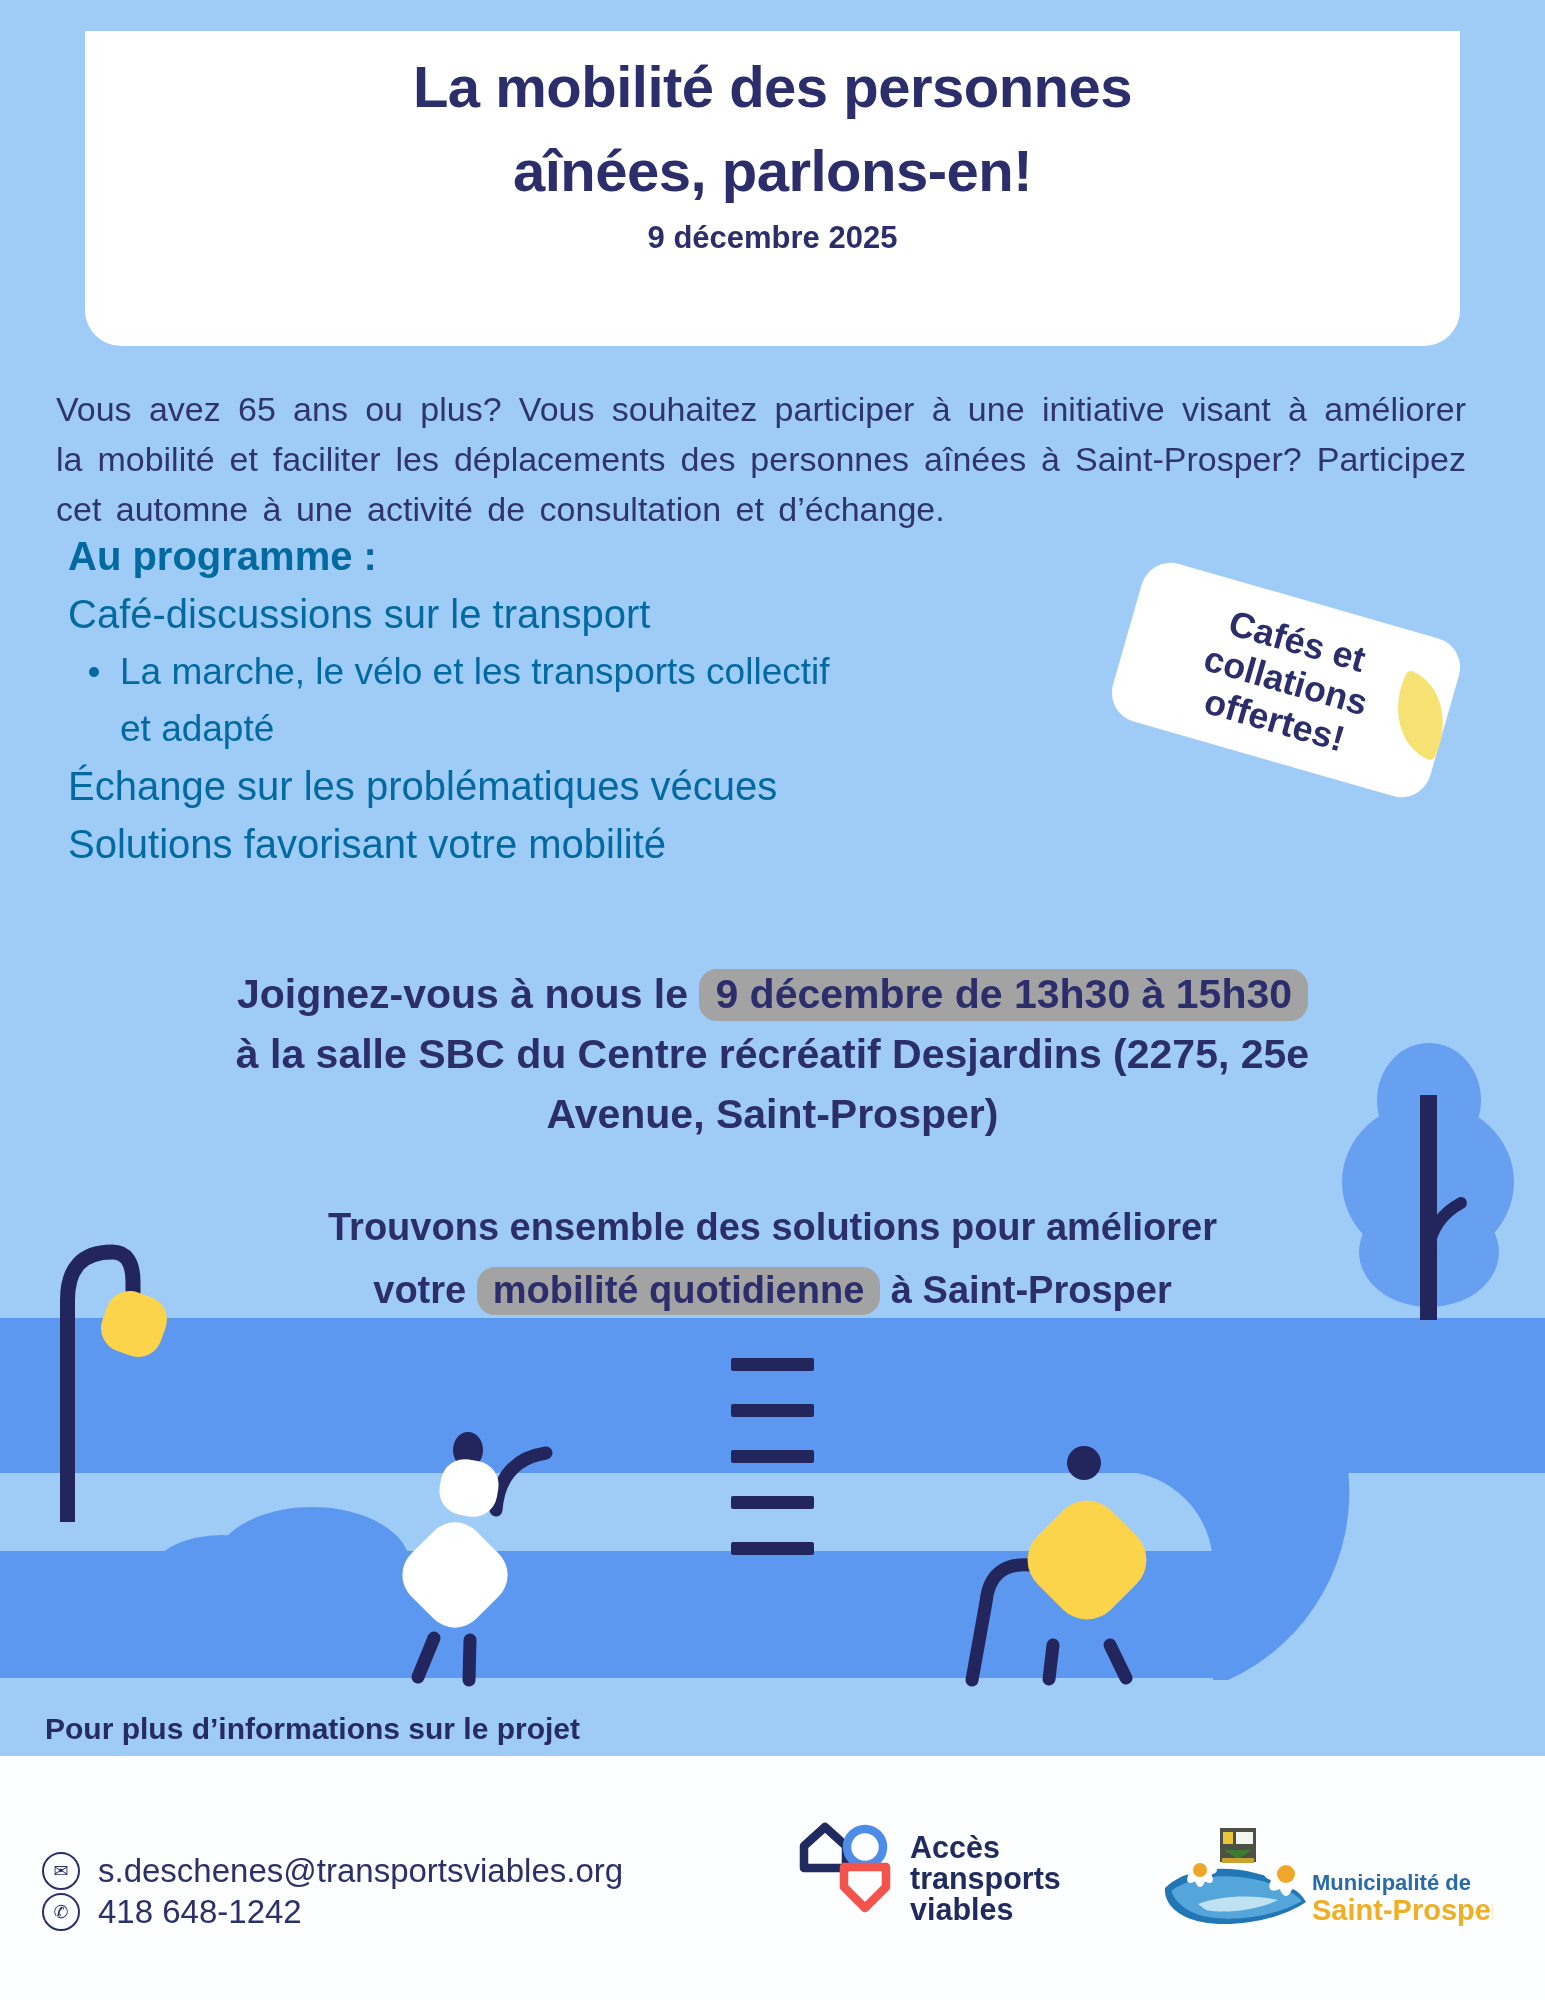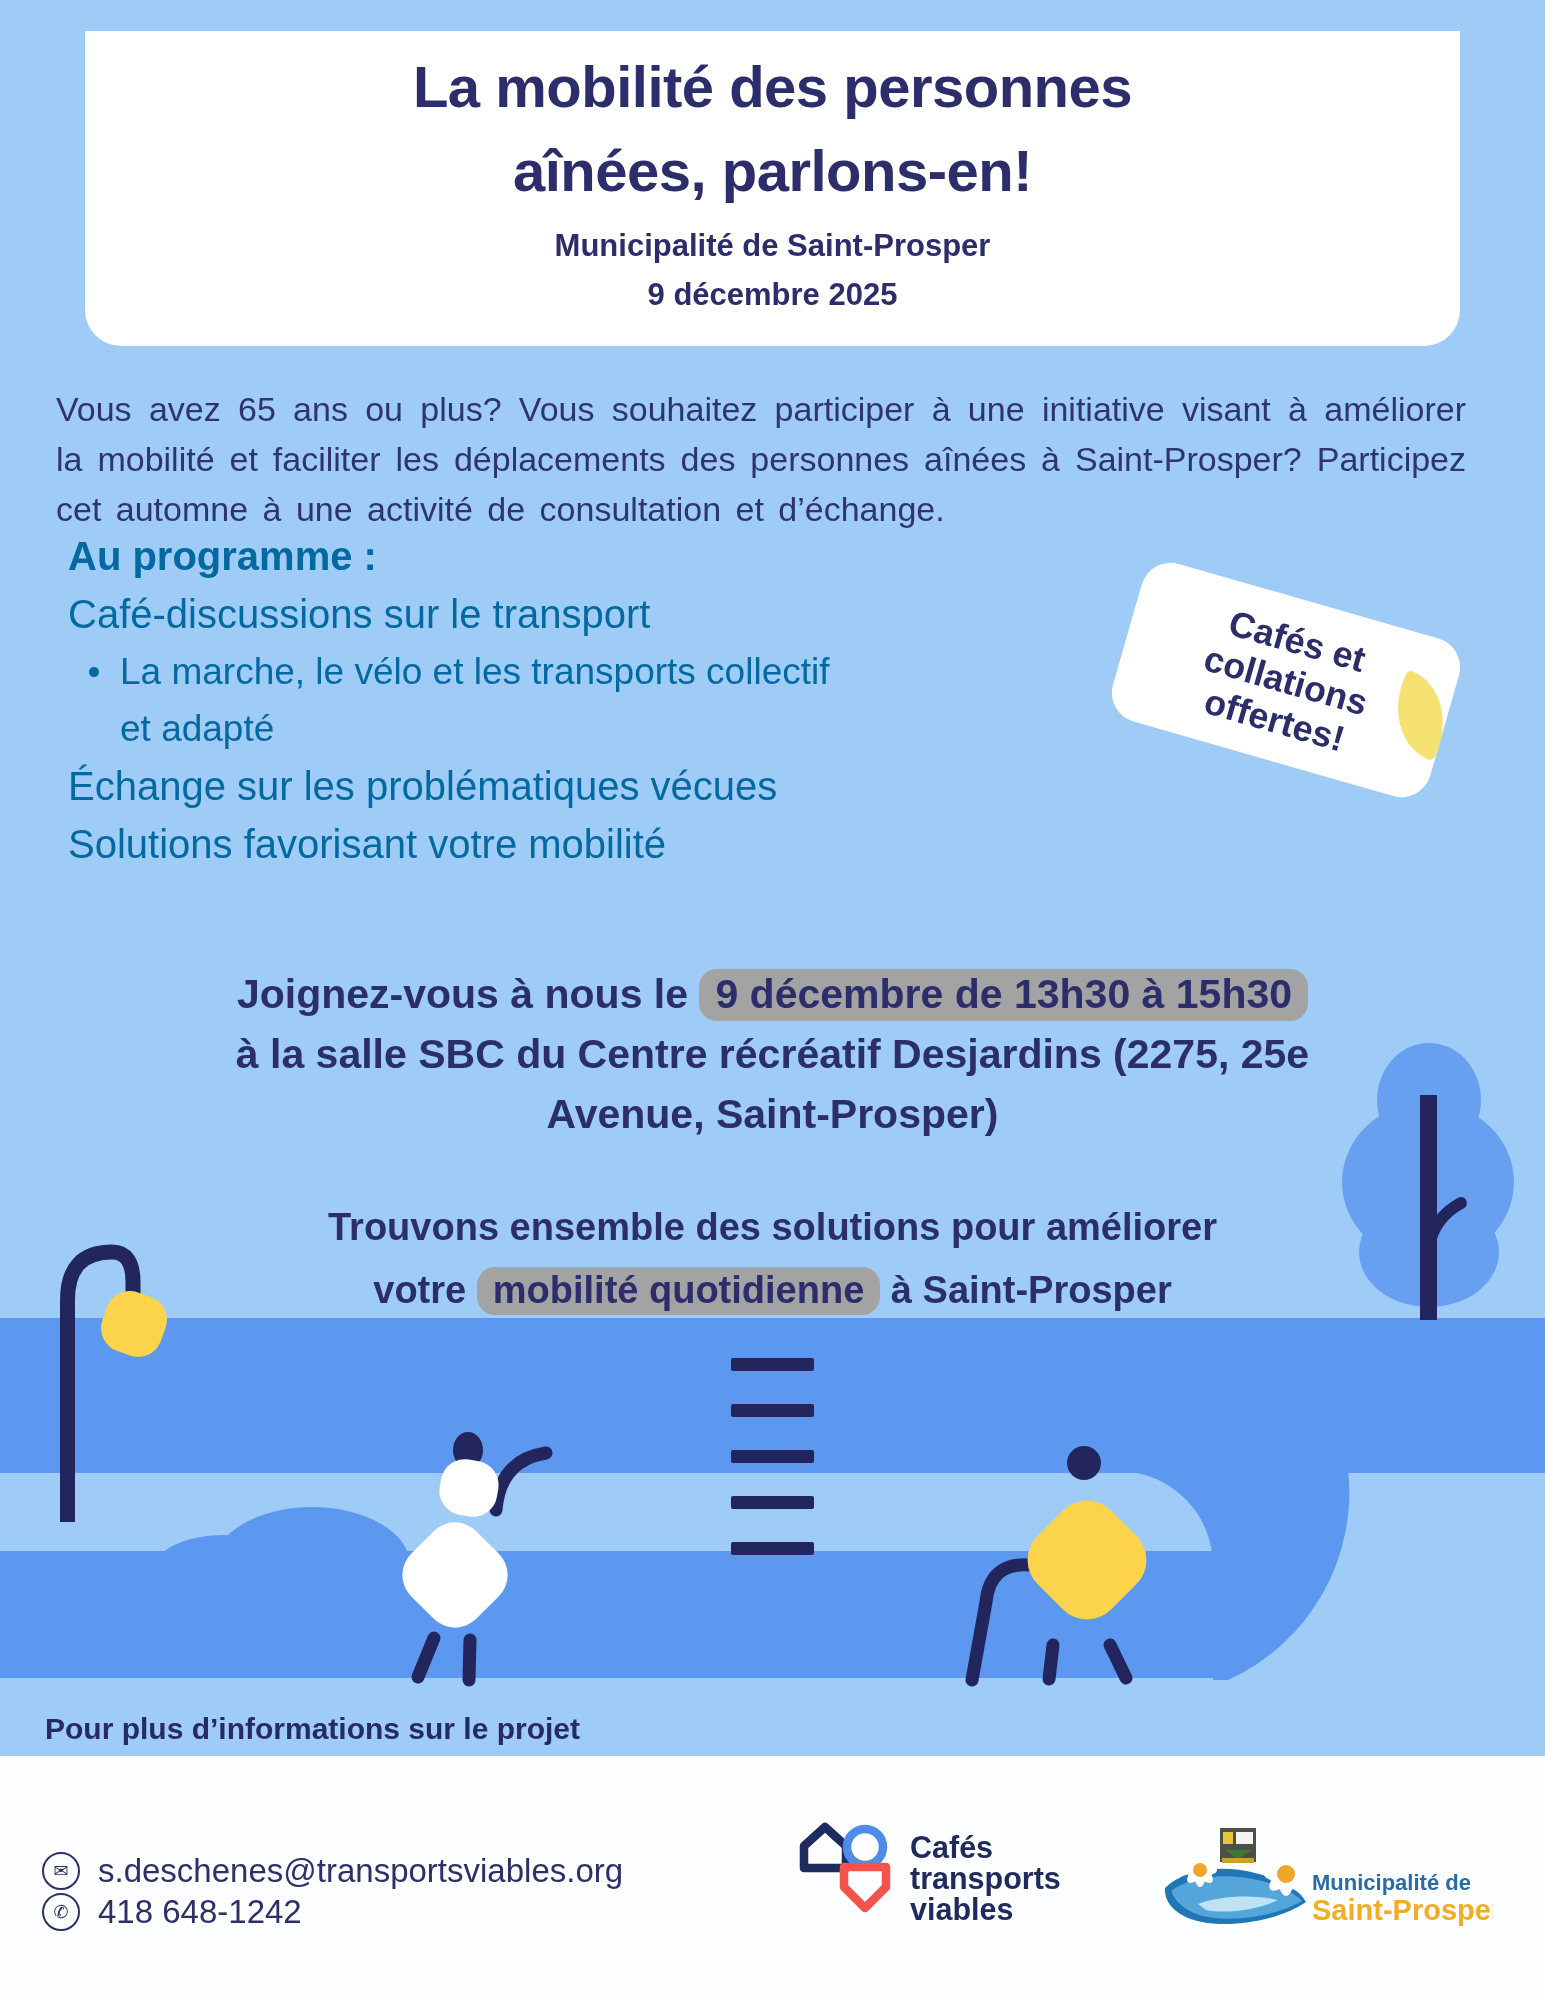--- a/index.html
+++ b/index.html
@@ -80,21 +80,20 @@
 </head>
 <body>
 
 <div class="poster">
 
   <div class="abs header-card">
     <h1 class="title">
       <span>La mobilité des personnes</span><br>
       <span>aînées, parlons-en!</span>
     </h1>
-    <div class="subtitle">Municipalité de Saint-Prosper</div>
     <div class="date-line">9 décembre 2025</div>
   </div>
 
   <p class="abs intro">Vous avez 65 ans ou plus? Vous souhaitez participer à une initiative visant à améliorer la mobilité et faciliter les déplacements des personnes aînées à Saint-Prosper? Participez cet automne à une activité de consultation et d’échange.</p>
 
   <div class="abs program">
     <div class="program-heading">Au programme :</div>
     <div class="program-line">Café-discussions sur le transport</div>
     <div class="program-bullet">
       <span class="bullet-dot">•</span>
@@ -195,21 +194,21 @@
     <span class="contact-icon">✆</span>
     <span class="contact-text">418 648-1242</span>
   </div>
 
   <svg class="abs" style="left:798px; top:1820px;" width="95" height="95" viewBox="0 0 95 95">
     <path d="M 6,48 L 6,26 L 27,7 L 48,26 L 48,48 Z" fill="none" stroke="#1f2a5e" stroke-width="8.5" stroke-linejoin="round"></path>
     <circle cx="67" cy="27" r="18" fill="none" stroke="#4e8ce9" stroke-width="8.5"></circle>
     <path d="M 46,47 L 88,47 L 88,67 L 67,88 L 46,67 Z" fill="none" stroke="#f2544b" stroke-width="8.5" stroke-linejoin="round"></path>
   </svg>
   <div class="abs atv-text">
-    <div>Cafés</div>
+    <div>Accès</div>
     <div>transports</div>
     <div>viables</div>
   </div>
 
   <svg class="abs" style="left:1158px; top:1826px;" width="335" height="110" viewBox="0 0 335 110">
 
     <g>
       <rect x="62" y="2" width="36" height="34" fill="#4c5045"></rect>
       <rect x="65" y="6" width="10" height="12" fill="#e9c53a"></rect>
       <rect x="78" y="6" width="17" height="12" fill="#f2f4ef"></rect>

